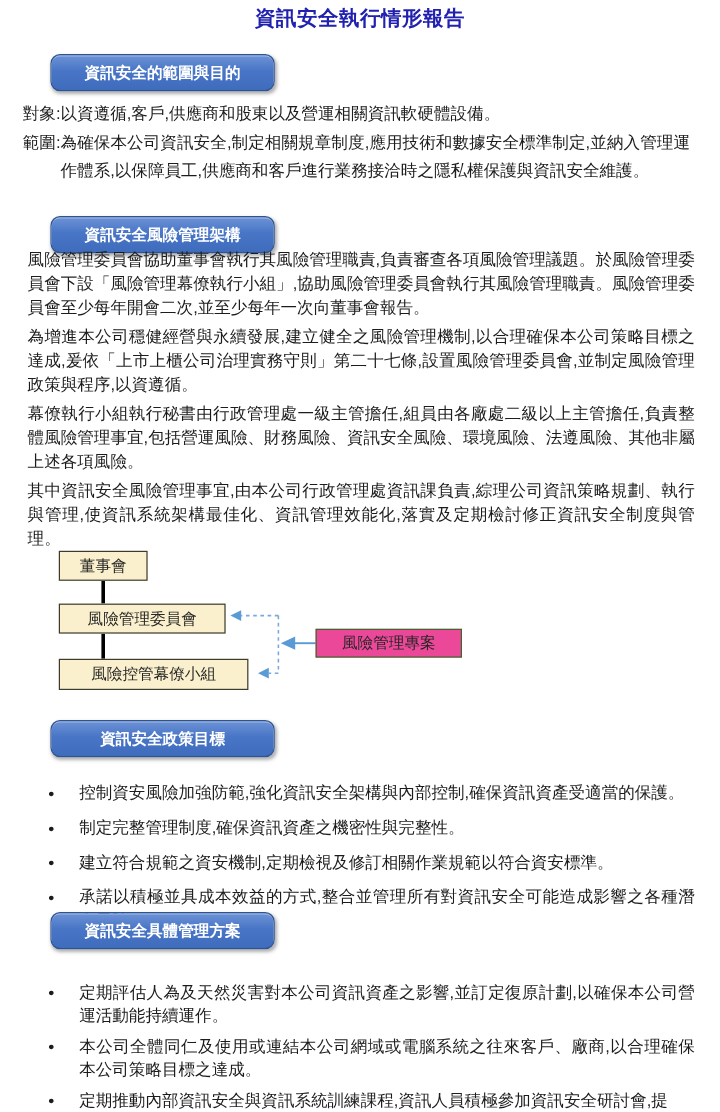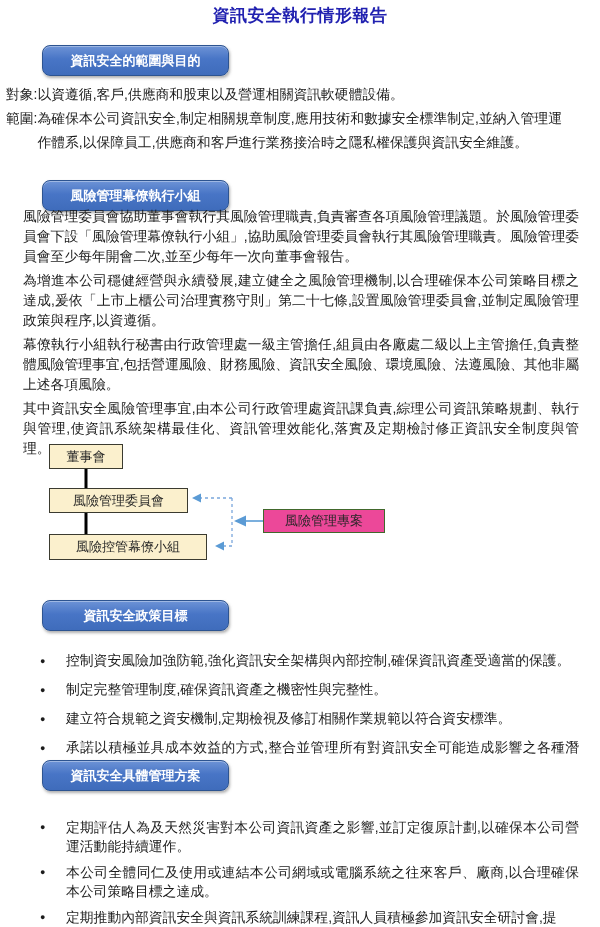--- a/index.html
+++ b/index.html
@@ -16,29 +16,29 @@
   }
   
   .sec-btn{
     left:42px;width:185px;height:29px;border-radius:8px;
     background:linear-gradient(180deg,#6d93d6 0%,#4875c6 45%,#3f6cbb 100%);
     border:1px solid #2d5491;
     box-shadow:1px 2px 3px rgba(110,110,110,.55), inset 0 1px 0 rgba(255,255,255,.35);
     color:#ffffff;font-size:13px;font-weight:bold;text-align:center;line-height:29px;
   }
   
-  .scope{left:6px;width:556px;}
+  .scope{left:19px;width:556px;}
   .scope-row{display:flex;font-size:13.8px;line-height:24px;}
   .scope-label{flex:0 0 auto;white-space:nowrap;}
   .scope-text{flex:1 1 auto;text-align:justify;}
   
   .arch{left:23px;width:556px;}
   .para{font-size:13.8px;line-height:20px;text-align:justify;margin:0 0 4px 0;}
   
-  .orgchart{left:0;top:440px;width:560px;height:125px;}
+  .orgchart{left:0;top:455px;width:560px;height:125px;}
   .org-svg{position:absolute;left:0;top:0;width:600px;height:125px;}
   .node{
     position:absolute;display:flex;align-items:center;justify-content:center;
     font-size:13px;color:#262626;box-sizing:border-box;
   }
   .node-cream{background:#fbf0cd;border:1.5px solid #3b3b30;}
   .node-green{background:#ec4899;border:1.5px solid #41682c;}
   .node-board{left:49px;top:4px;width:74px;height:25px;}
   .node-committee{left:49px;top:48px;width:139px;height:25px;}
   .node-staff{left:49px;top:94px;width:158px;height:26px;font-family:Liberation Mono, monospace;}
@@ -63,21 +63,21 @@
   <div class="scope-row">
     <span class="scope-label">對象:</span>
     <span class="scope-text">以資遵循,客戶,供應商和股東以及營運相關資訊軟硬體設備。</span>
   </div>
   <div class="scope-row">
     <span class="scope-label">範圍:</span>
     <span class="scope-text">為確保本公司資訊安全,制定相關規章制度,應用技術和數據安全標準制定,並納入管理運作體系,以保障員工,供應商和客戶進行業務接洽時之隱私權保護與資訊安全維護。</span>
   </div>
 </div>
 
-<div class="abs sec-btn" style="top:180px;">風險管理幕僚執行小組</div>
+<div class="abs sec-btn" style="top:180px;">資訊安全風險管理架構</div>
 
 <div class="abs arch" style="top:207px;">
   <p class="para">風險管理委員會協助董事會執行其風險管理職責,負責審查各項風險管理議題。於風險管理委員會下設「風險管理幕僚執行小組」,協助風險管理委員會執行其風險管理職責。風險管理委員會至少每年開會二次,並至少每年一次向董事會報告。</p>
   <p class="para">為增進本公司穩健經營與永續發展,建立健全之風險管理機制,以合理確保本公司策略目標之達成,爰依「上市上櫃公司治理實務守則」第二十七條,設置風險管理委員會,並制定風險管理政策與程序,以資遵循。</p>
   <p class="para">幕僚執行小組執行秘書由行政管理處一級主管擔任,組員由各廠處二級以上主管擔任,負責整體風險管理事宜,包括營運風險、財務風險、資訊安全風險、環境風險、法遵風險、其他非屬上述各項風險。</p>
   <p class="para">其中資訊安全風險管理事宜,由本公司行政管理處資訊課負責,綜理公司資訊策略規劃、執行與管理,使資訊系統架構最佳化、資訊管理效能化,落實及定期檢討修正資訊安全制度與管理。</p>
 </div>
 
 <div class="abs orgchart">
   <svg class="org-svg" viewBox="0 0 600 125">

